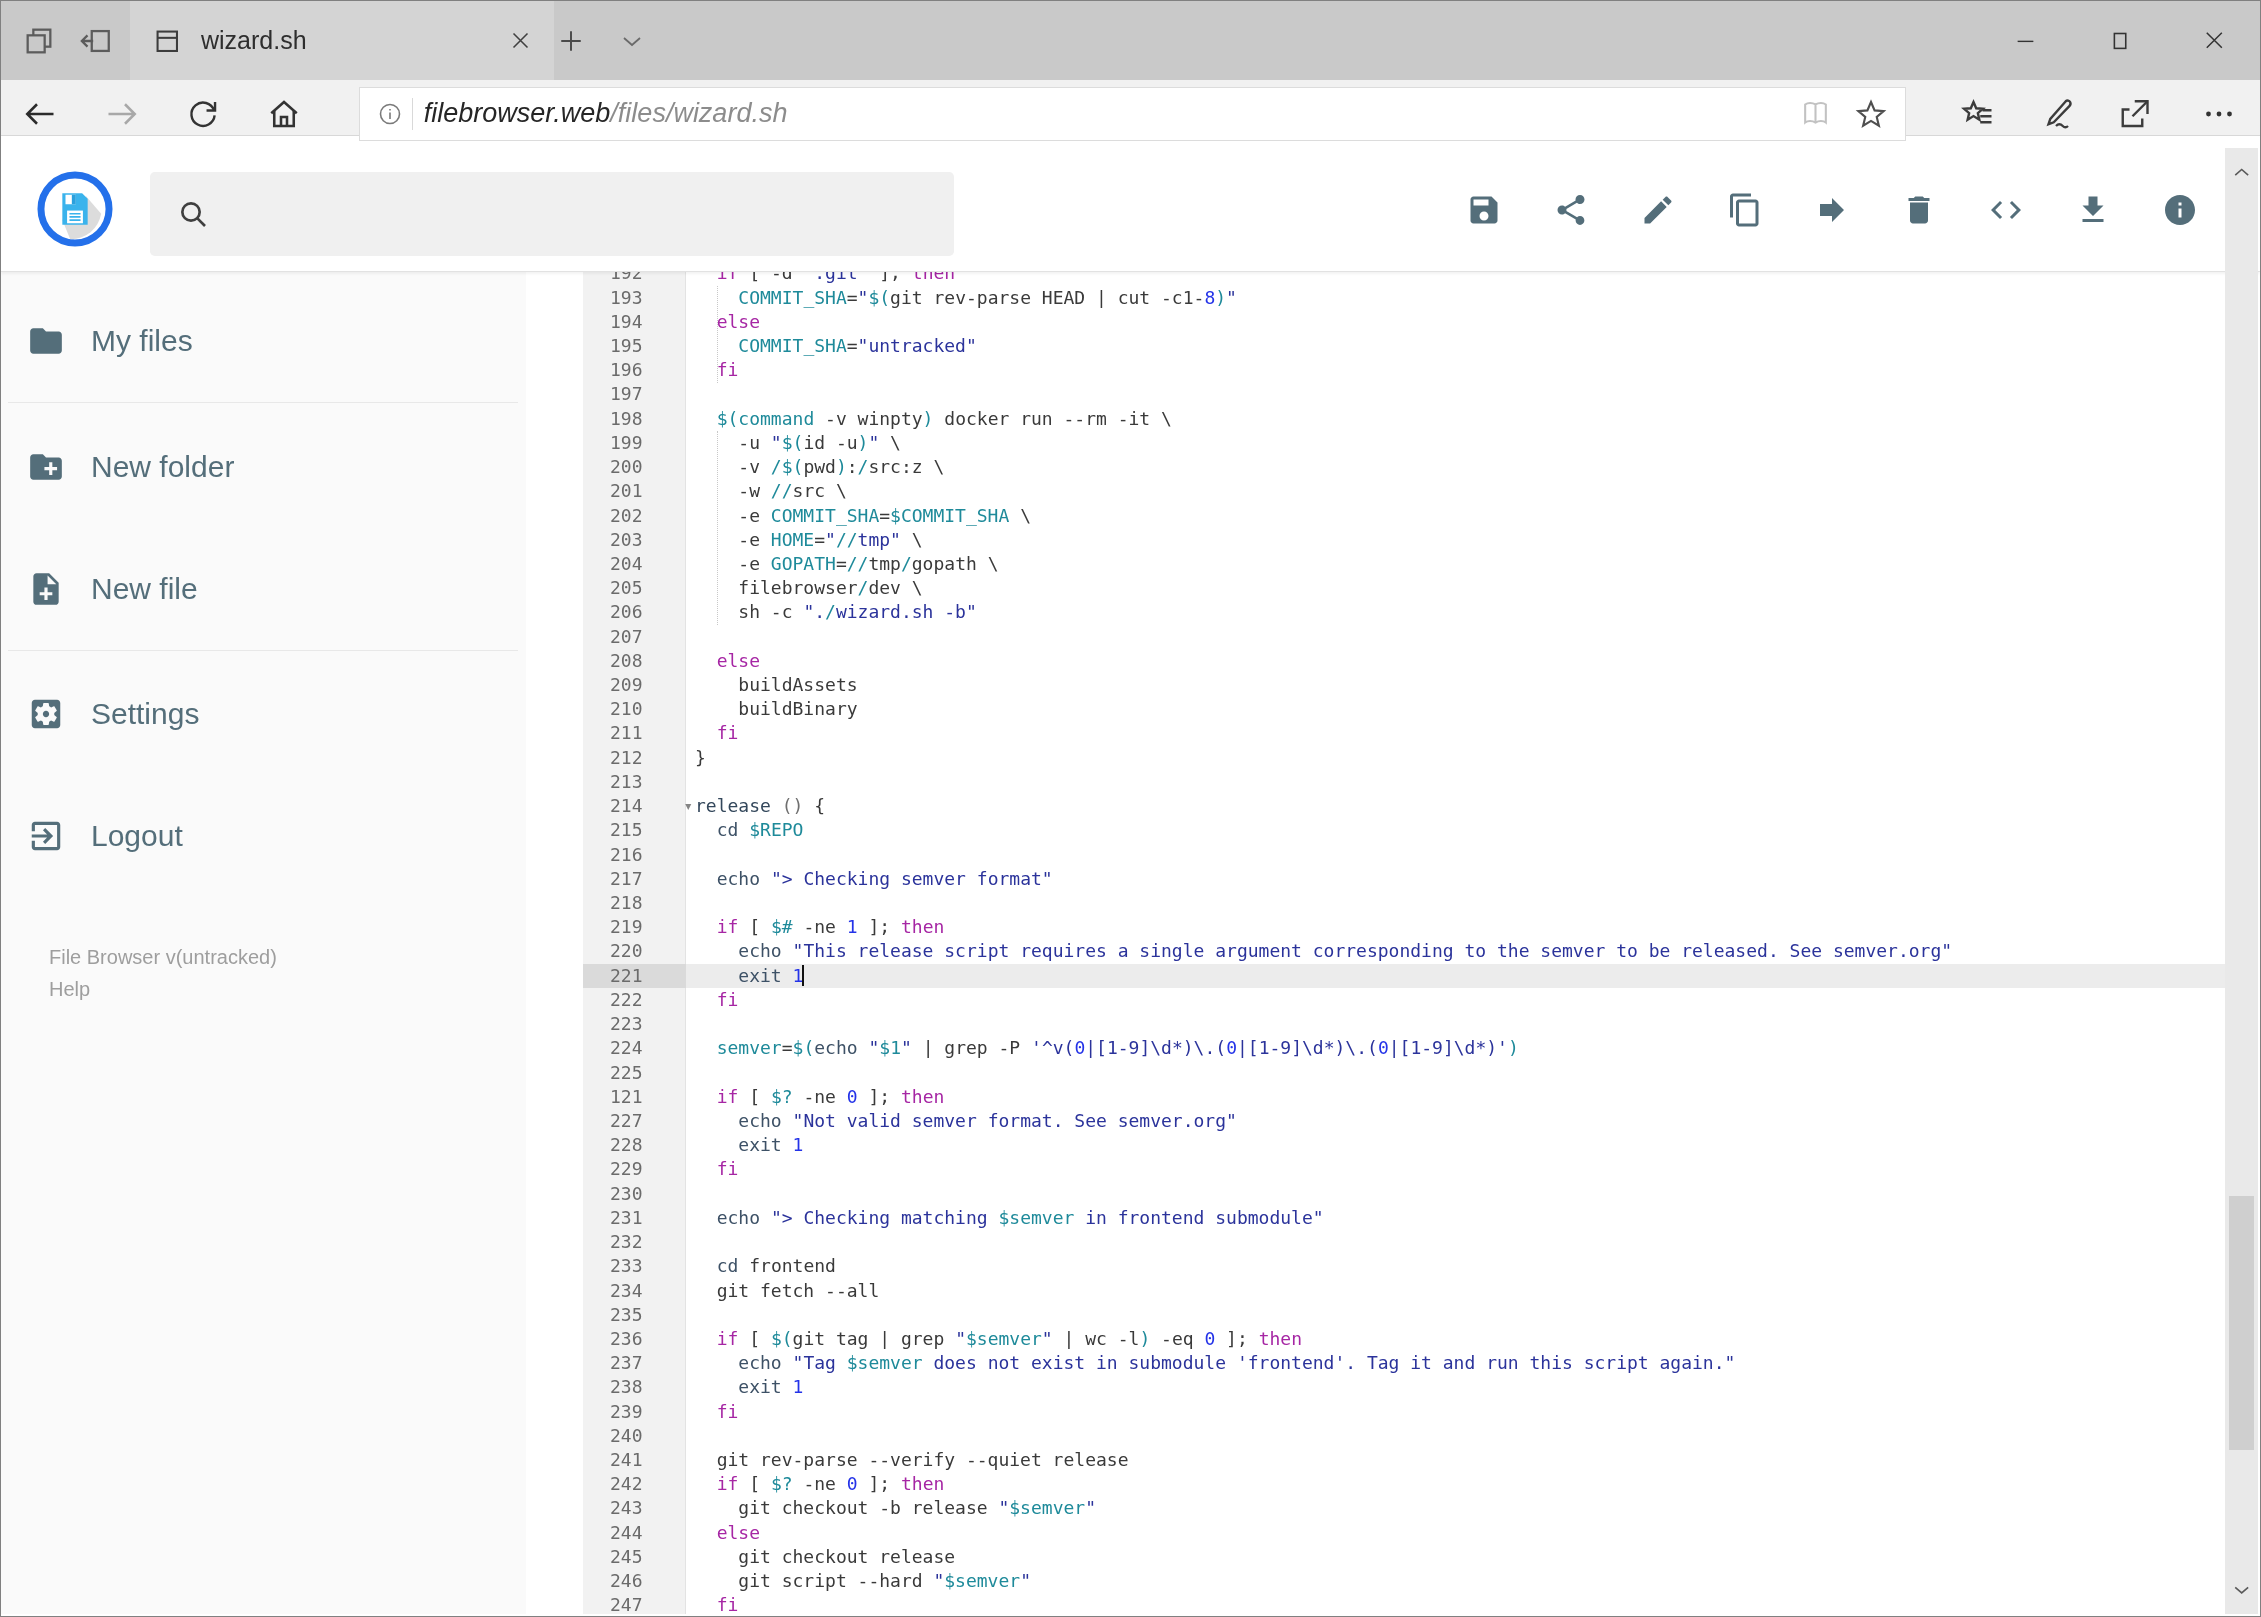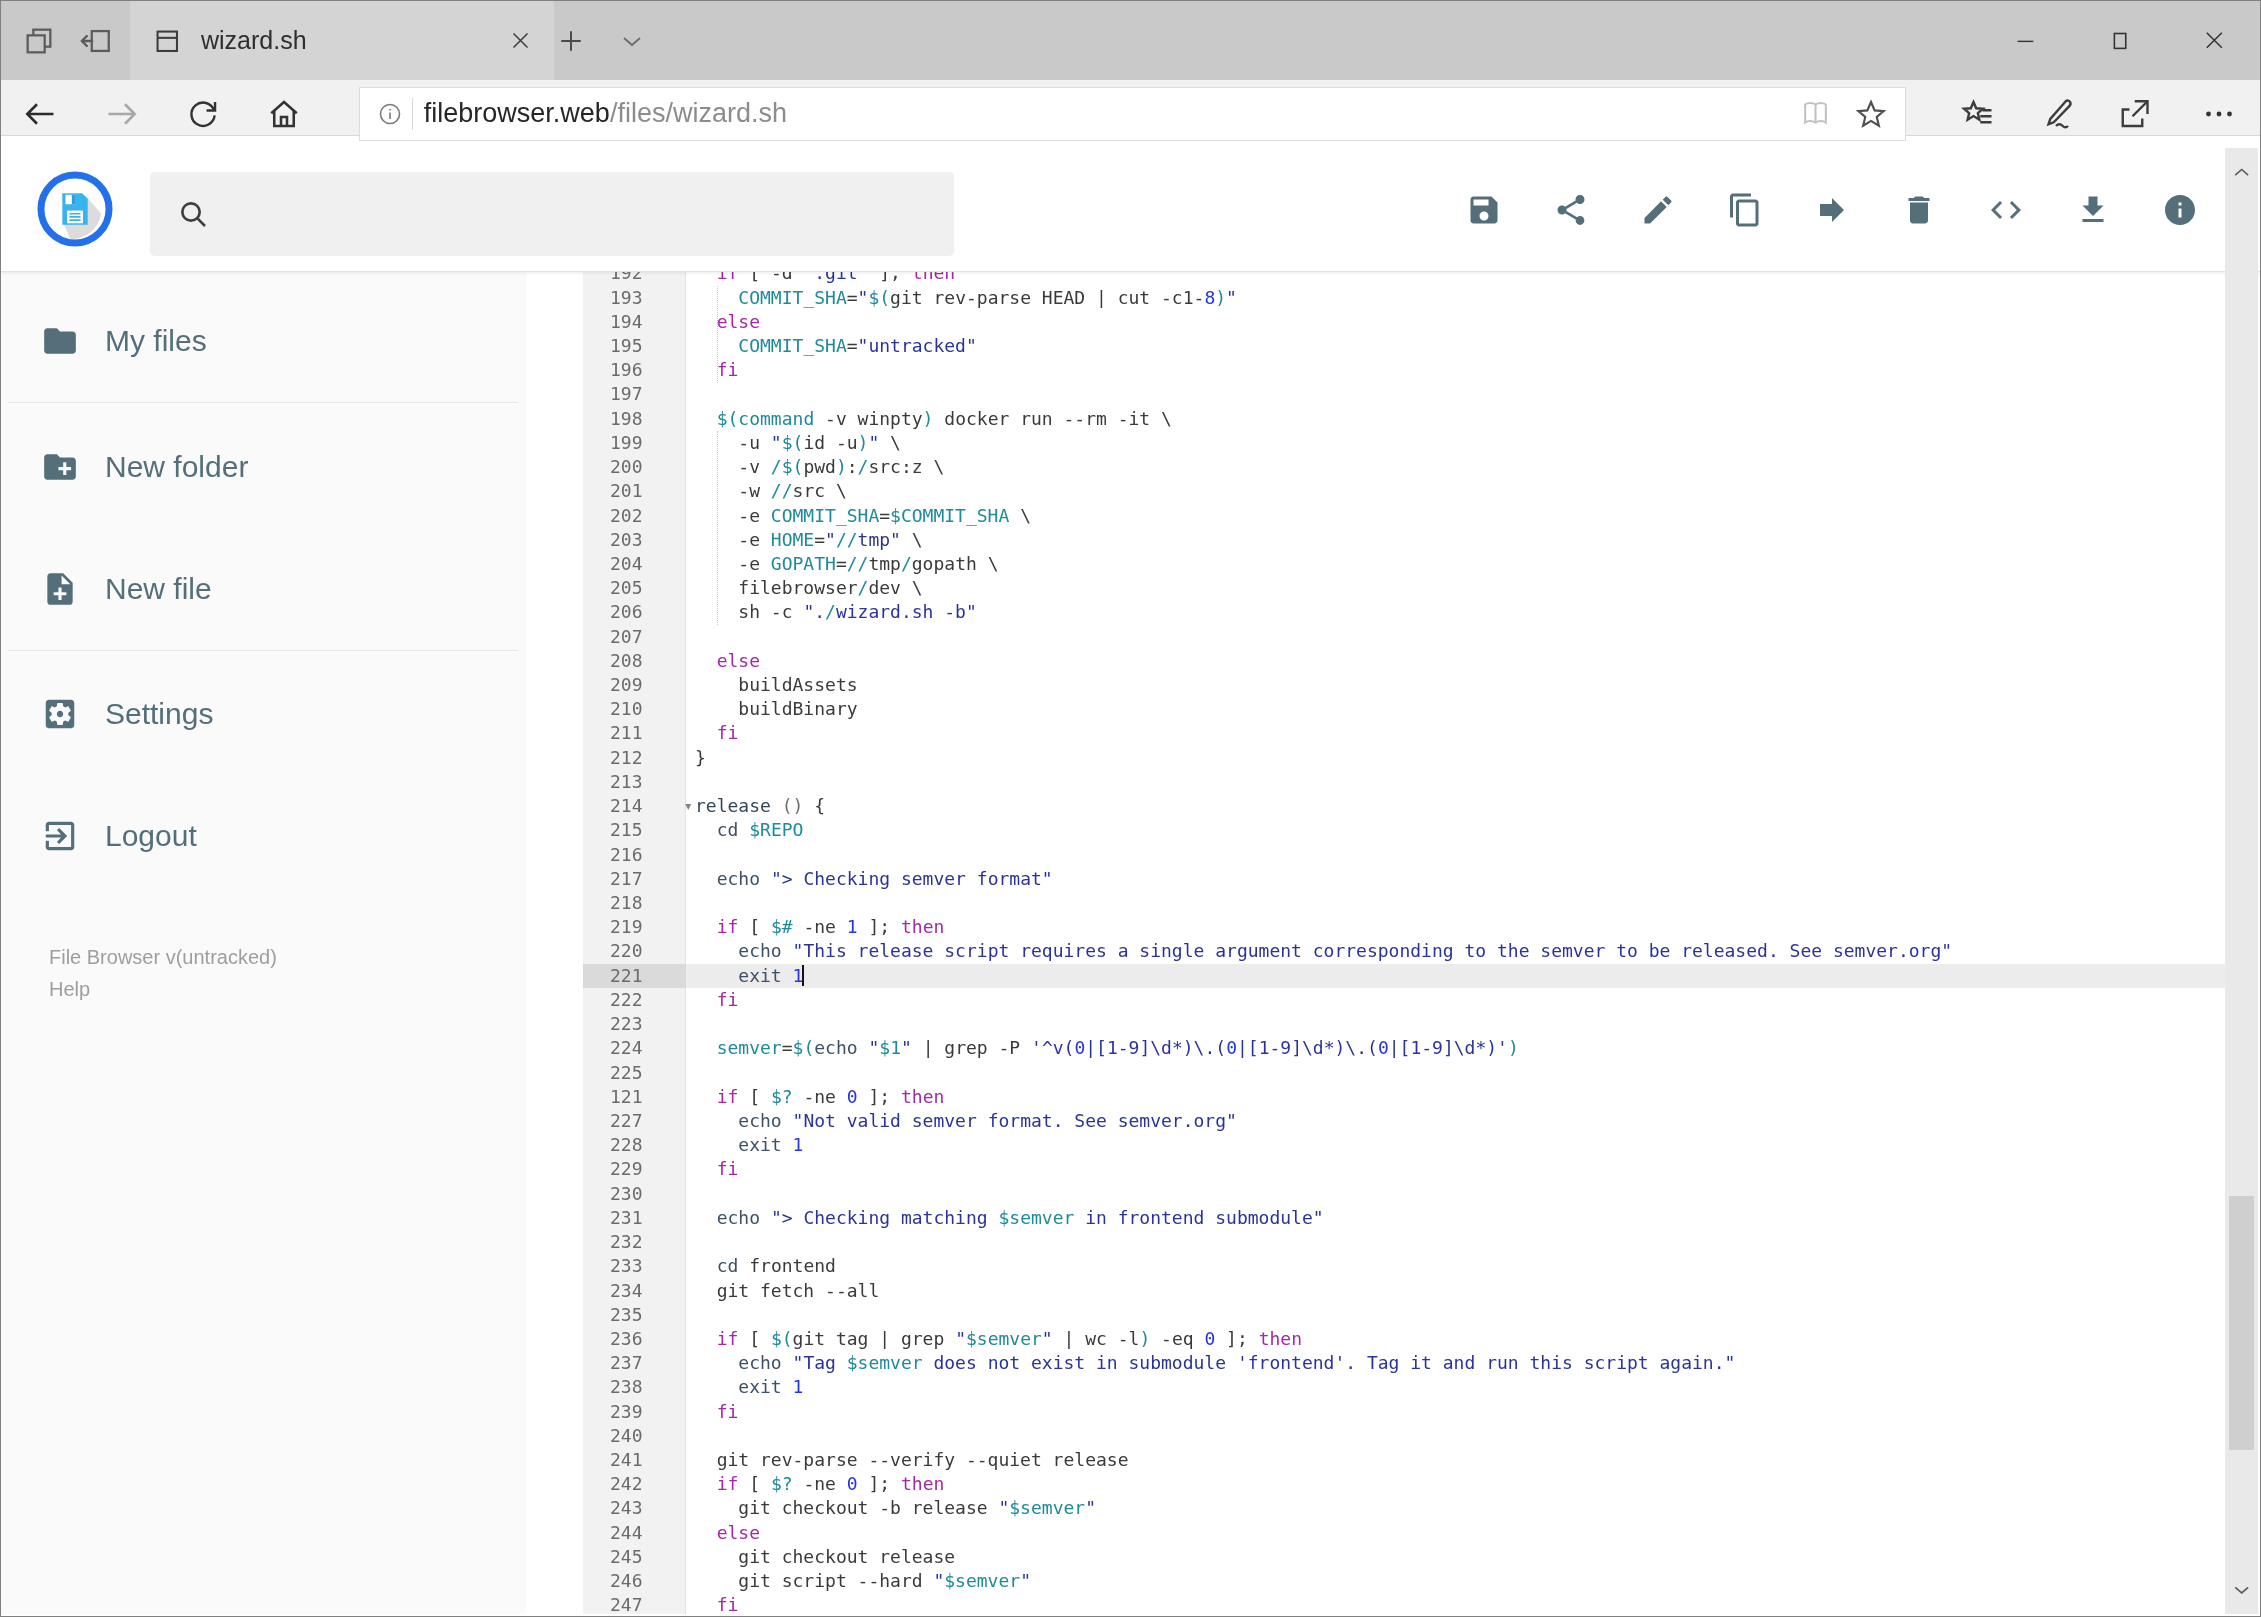--- a/index.html
+++ b/index.html
@@ -7,42 +7,42 @@
           box-sizing:border-box;overflow:hidden;font-family:"Liberation Sans",sans-serif;}
   svg{display:block}
   
   .titlebar{position:absolute;left:0;top:0;width:100%;height:79px;background:#c9c9c9;}
   .tb-btn{position:absolute;top:0;height:79px;display:flex;align-items:center;justify-content:center;}
   .tab{position:absolute;left:129px;top:0;width:424px;height:79px;background:#d4d4d4;
        display:flex;align-items:center;gap:21px;padding:0 22.6px;box-sizing:border-box;}
   .tab-title{flex:1;font-size:25px;color:#2e2e2e;white-space:nowrap;overflow:hidden;}
   
   .navbar{position:absolute;left:0;top:79px;width:100%;height:56px;background:#f1f1f1;
-          border-bottom:0.8px solid #d8d8d8;box-sizing:border-box;}
+          border-bottom:0.8px solid #d8d8d8;box-sizing:border-box;font-style:italic;}
   .nav-btn{position:absolute;top:11.3px;width:45px;height:45px;display:flex;align-items:center;justify-content:center;}
   .addressbar{position:absolute;left:358px;top:6.5px;width:1547px;height:54px;background:#fff;
               border:0.8px solid #dcdcdc;box-sizing:border-box;display:flex;align-items:center;}
   .ab-sep{width:0.8px;height:32px;background:#d9d9d9;margin:0 11.3px 0 9.7px;}
   .url{font-size:27px;white-space:nowrap;}
   .url .dom{color:#262626}.url .pth{color:#8c8c8c}
   
   .appheader{position:absolute;left:0;top:147px;width:100%;height:123px;background:#fff;
              border-bottom:0.8px solid #e2e2e2;box-shadow:0 1.6px 2.4px rgba(0,0,0,.05);z-index:3;}
   .logo{position:absolute;left:36px;top:22.6px;width:76px;height:76px;}
   .searchbar{position:absolute;left:149px;top:24px;width:804px;height:84px;background:#f0f0f0;
              border-radius:4.8px;display:flex;align-items:center;padding:0 0 0 27.4px;box-sizing:border-box;gap:19.4px;}
   .searchbar input{border:none;outline:none;background:transparent;font-size:28px;color:#444;width:614px;
                    font-family:"Liberation Sans",sans-serif;}
   .searchbar input::placeholder{color:#9b9b9b;}
   .hdr-actions{position:absolute;right:62px;top:0;height:123px;display:flex;align-items:center;gap:51px;}
   .hdr-actions .act{width:36px;height:36px;}
   
   .sidebar{position:absolute;left:0;top:270px;width:525px;bottom:1.6px;background:#fafafa;z-index:2;}
   .sb-item{position:absolute;left:0;width:100%;height:61px;display:flex;align-items:center;gap:26px;
-           padding-left:40px;box-sizing:border-box;color:#546e7a;font-size:30px;}
+           padding-left:26px;box-sizing:border-box;color:#546e7a;font-size:30px;}
   .sb-item svg{width:38px;height:38px;flex:none;}
   .sb-div{position:absolute;left:6.5px;right:8px;height:0.8px;background:#e8e8e8;}
   .sb-footer{position:absolute;left:48px;top:670px;font-size:20px;color:#9e9e9e;line-height:32px;}
   
   .editor{position:absolute;left:582px;top:270px;width:1644px;bottom:1.6px;background:#fff;overflow:hidden;z-index:1;}
   .ed-gutter{position:absolute;left:0;top:0;width:102px;height:100%;background:#f2f2f2;border-right:0.8px solid #e3e3e3;}
   .ed-num{position:absolute;left:0;width:101px;padding-right:14.5px;box-sizing:border-box;text-align:center;
           font:18px/24px "DejaVu Sans Mono",monospace;color:#6b6b6b;}
   .ed-code{position:absolute;left:112px;white-space:pre;font:18px/24px "DejaVu Sans Mono",monospace;color:#3a3a3a;}
   .ed-active-gut{position:absolute;left:0;width:103px;height:24px;background:#dadada;}

